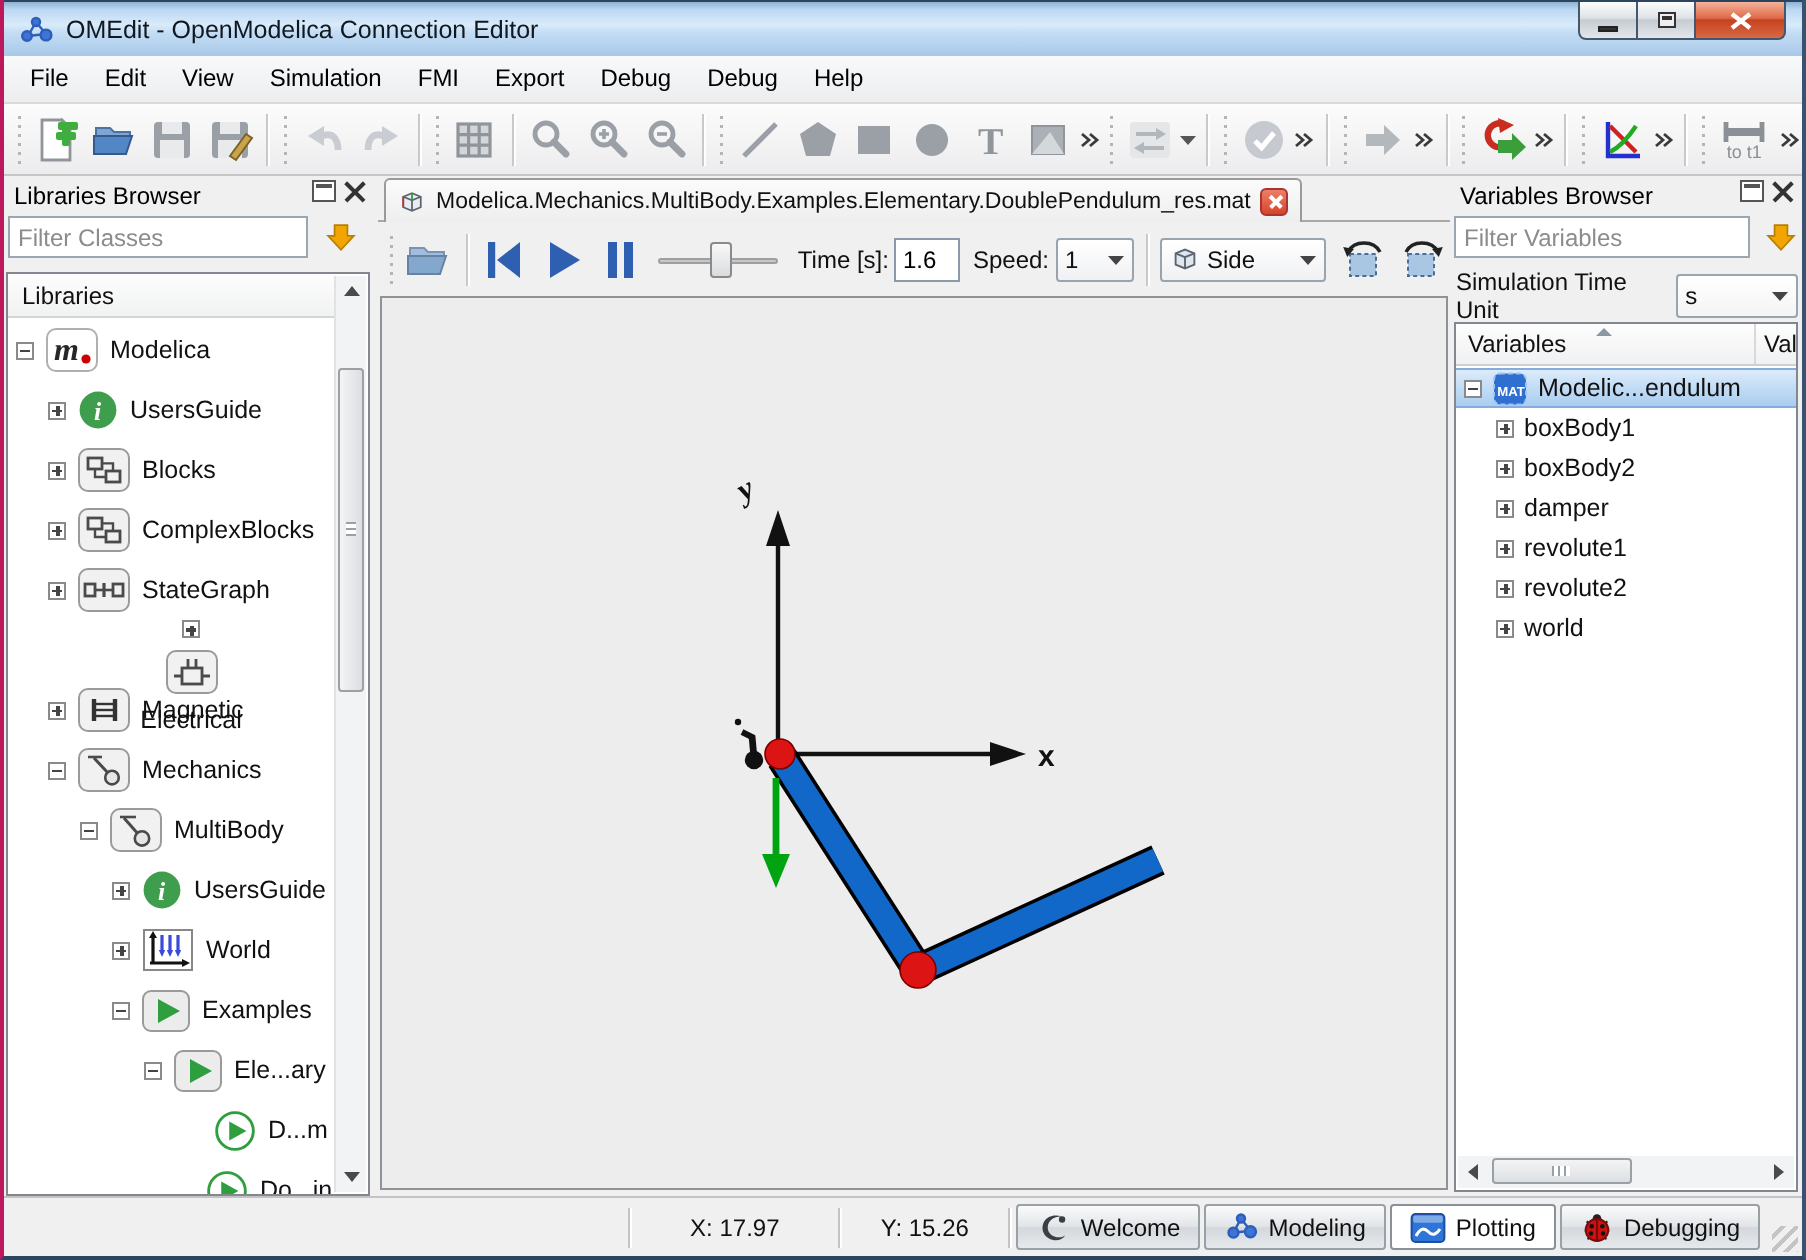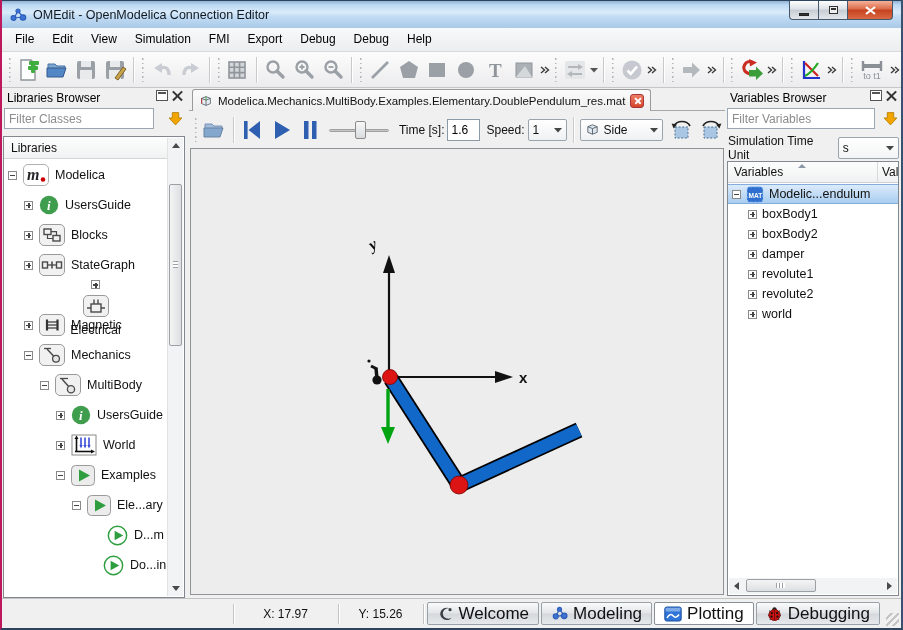--- a/index.html
+++ b/index.html
@@ -48,21 +48,21 @@
   .close-ic { width:12px; height:11px; position:relative; }
   .close-ic:before,.close-ic:after { content:""; position:absolute; left:-1px; top:4.5px; width:13px; height:1.8px; background:#333; }
   .close-ic:before { transform:rotate(45deg); } .close-ic:after { transform:rotate(-45deg); }
   .filter-row { display:flex; align-items:center; }
   .filter-input { height:21px; border:1px solid #9aa6b1; background:#fff; padding:0 4px; font-size:12px; font-family:inherit; color:#333; }
   .filter-input::placeholder { color:#8c8c8c; }
   .arrow-btn { width:20px; height:20px; display:flex; align-items:center; justify-content:center; }
 
   
   .lib-panel { position:absolute; left:0; top:88px; width:185px; bottom:30px; background:#f0f0f0; }
-  .lib-filter { position:absolute; left:2px; top:20px; width:181px;justify-content:space-between; }
+  .lib-filter { position:absolute; left:2px; top:20px; width:181px; }
   .lib-filter input { width:150px; }
   .lib-tree-wrap { position:absolute; left:1px; top:48px; right:2px; bottom:0; background:#fff; border:1px solid #828790; overflow:hidden; }
   .tree-header { height:22px; background:linear-gradient(#fdfdfd,#f1f2f3); border-bottom:1px solid #d5d5d5; display:flex; align-items:center; padding-left:7px; margin-right:17px; }
   .lib-rows { position:absolute; left:0; top:23px; right:17px; bottom:0; overflow:hidden; }
   .lib-row { display:flex; align-items:center; height:30px; gap:6px; }
   .tree-label { font-size:12.5px; white-space:nowrap; }
   .expander { position:relative; flex:none; width:9px; height:9px; border:1px solid #8a8a8a; background:#fff; }
   .expander.exp-minus:before,.expander.exp-plus:before { content:""; position:absolute; left:1.4px; top:3.4px; width:5px; height:1.3px; background:#444; }
   .expander.exp-plus:after { content:""; position:absolute; left:3.3px; top:1.5px; width:1.3px; height:5px; background:#444; }
   .expander.exp-none { visibility:hidden; }
@@ -122,21 +122,21 @@
   .var-rows { position:absolute; left:0; top:22px; right:0; bottom:17px; overflow:hidden; }
   .var-row { display:flex; align-items:center; height:20px; gap:5px; padding-right:2px; }
   .var-row .tree-label { font-size:12.5px; }
   .var-row.selected { background:linear-gradient(#dcebfb,#a9cdf0); border-top:1px solid #84acdd; border-bottom:1px solid #84acdd; }
 
   
   .statusbar { position:absolute; left:0; right:0; bottom:0; height:30px; background:#f0f0f0; border-top:1px solid #c3c3c3; display:flex; align-items:center; padding:0 4px; }
   .sb-sep { width:1px; height:20px; background:#c3c3c3; box-shadow:1px 0 0 #fff; margin:0 2px; }
   .sb-coord { width:100px; text-align:center; font-size:12px; }
   .sb-btn { height:23px; display:flex; align-items:center; gap:5px; padding:0 9px; margin:0 1px; border:1px solid #98a0a8; border-radius:2px;
-    background:linear-gradient(#fafbfb,#e2e5e8 48%,#d4d8dc 52%,#e6e9ec); font-size:17px; }
+    background:linear-gradient(#fafbfb,#e2e5e8 48%,#d4d8dc 52%,#e6e9ec); font-size:12px; }
   .sb-btn.active { background:#fff; border-color:#8a9099; }
   .sb-grip { position:absolute; right:2px; bottom:2px; width:13px; height:13px;
     background-image:repeating-linear-gradient(135deg,transparent 0 3px,#b9b9b9 3px 5px); opacity:.8; }
   .sb-spacer { flex:1; }
 </style>
 </head>
 <body>
 
 <div class="window">
 
@@ -430,20 +430,32 @@
             <span class="expander exp-plus"></span>
             <span class="node-icon">
               <svg width="26" height="22" viewBox="0 0 26 22">
                 <rect x="0.5" y="0.5" width="25" height="21" rx="4.5" fill="#f1f1f1" stroke="#9a9a9a"></rect>
                 <rect x="5" y="5" width="7" height="5.5" fill="none" stroke="#4a4a4a" stroke-width="1.4"></rect>
                 <rect x="14" y="11.5" width="7" height="5.5" fill="none" stroke="#4a4a4a" stroke-width="1.4"></rect>
                 <path d="M12 7.7 h5.5 v3.8 M8.5 10.5 v4 h5.5" fill="none" stroke="#4a4a4a" stroke-width="1.2"></path>
               </svg>
             </span>
             <span class="tree-label">Blocks</span>
+          </div>
+          <div class="lib-row" style="padding-left: 20px;">
+            <span class="expander exp-plus"></span>
+            <span class="node-icon">
+              <svg width="26" height="22" viewBox="0 0 26 22">
+                <rect x="0.5" y="0.5" width="25" height="21" rx="4.5" fill="#f1f1f1" stroke="#9a9a9a"></rect>
+                <rect x="5" y="5" width="7" height="5.5" fill="none" stroke="#4a4a4a" stroke-width="1.4"></rect>
+                <rect x="14" y="11.5" width="7" height="5.5" fill="none" stroke="#4a4a4a" stroke-width="1.4"></rect>
+                <path d="M12 7.7 h5.5 v3.8 M8.5 10.5 v4 h5.5" fill="none" stroke="#4a4a4a" stroke-width="1.2"></path>
+              </svg>
+            </span>
+            <span class="tree-label">ComplexBlocks</span>
           </div>
           <div class="lib-row" style="padding-left: 20px; text-align: right;">
             <span class="expander exp-plus"></span>
             <span class="node-icon">
               <svg width="26" height="22" viewBox="0 0 26 22">
                 <rect x="0.5" y="0.5" width="25" height="21" rx="4.5" fill="#f1f1f1" stroke="#9a9a9a"></rect>
                 <rect x="3.5" y="8" width="5" height="6" fill="none" stroke="#4a4a4a" stroke-width="1.4"></rect>
                 <rect x="17.5" y="8" width="5" height="6" fill="none" stroke="#4a4a4a" stroke-width="1.4"></rect>
                 <line x1="8.5" y1="11" x2="17.5" y2="11" stroke="#4a4a4a" stroke-width="1.3"></line>
                 <line x1="13" y1="7.5" x2="13" y2="14.5" stroke="#4a4a4a" stroke-width="1.6"></line>

